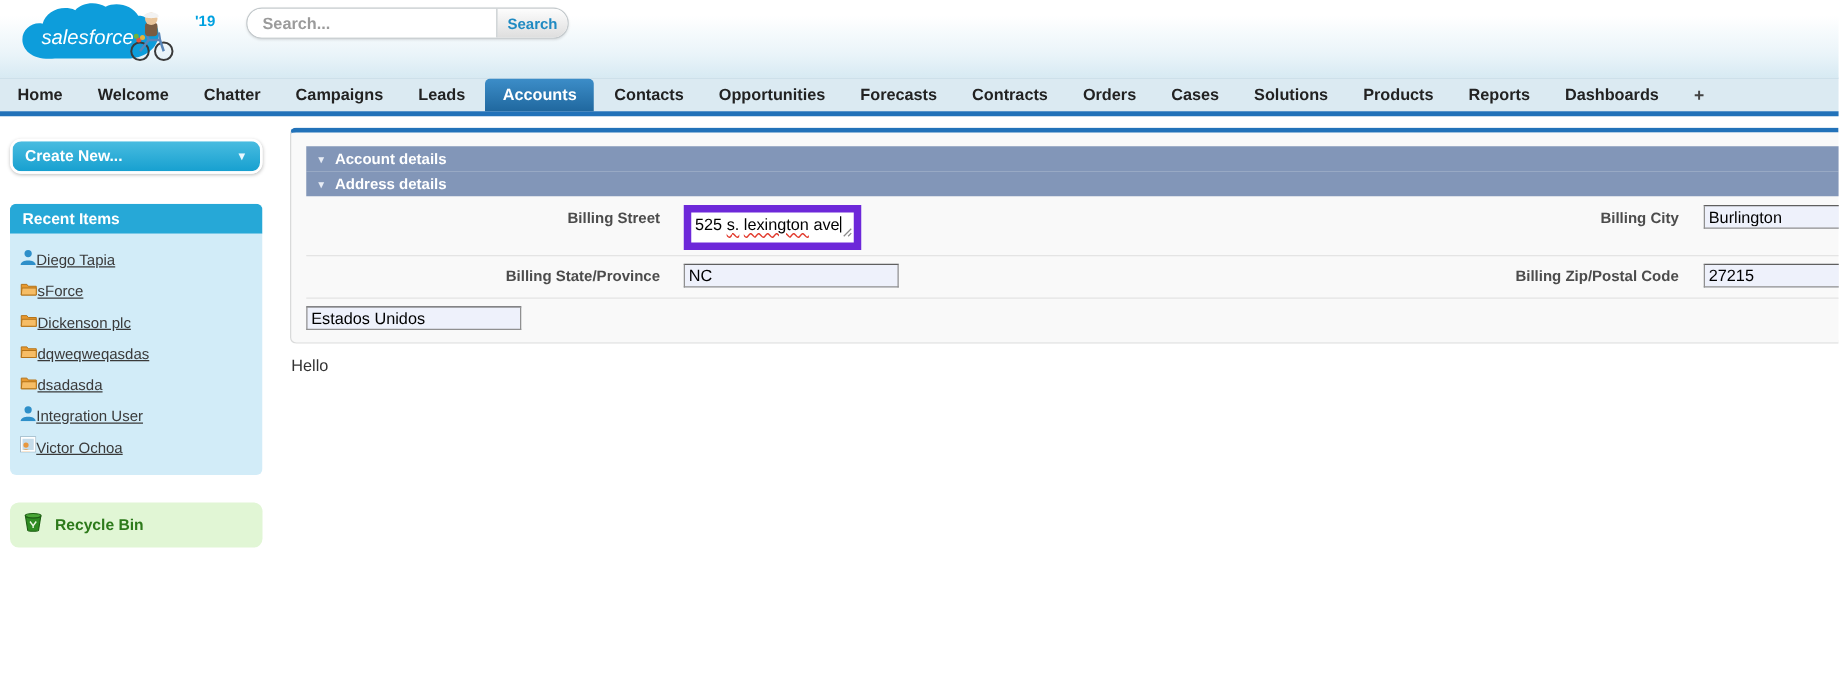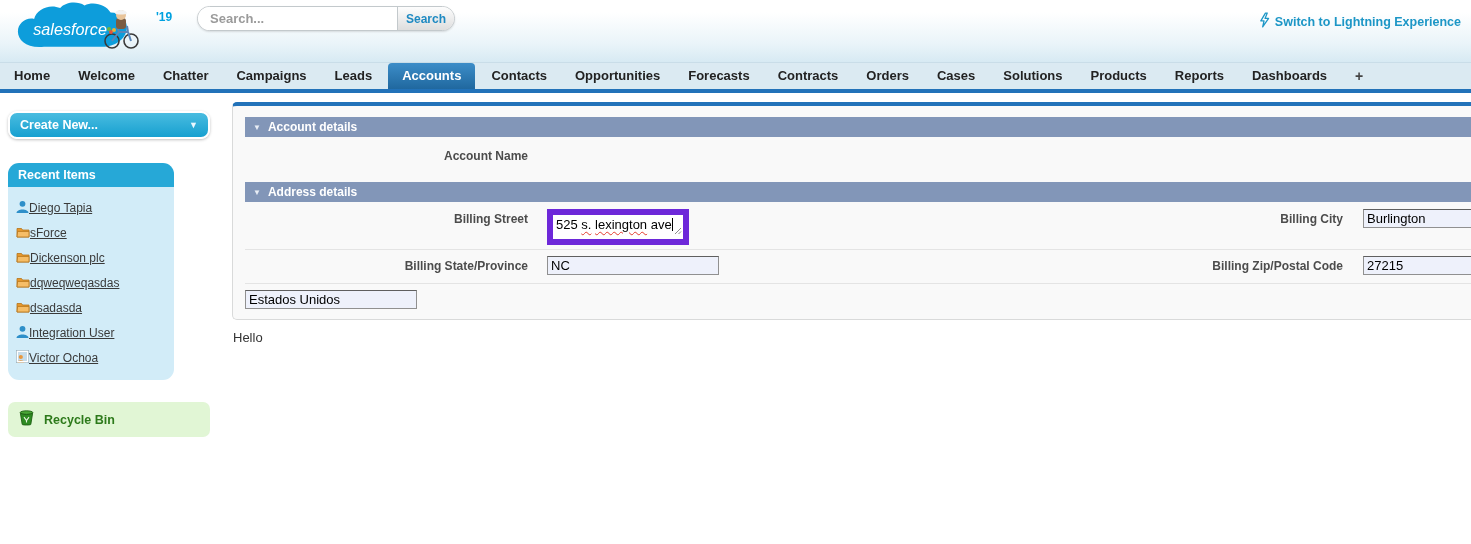--- a/index.html
+++ b/index.html
@@ -38,21 +38,21 @@
   .content { display:flex; align-items:flex-start; }
 
   
   .sidebar { width:232px; flex-shrink:0; padding:18px 0 0 8px; }
   .create-new { width:202px; height:28px; border-radius:9px; cursor:pointer;
     background:linear-gradient(#49bce0,#17a0d0); border:2px solid #fff;
     box-shadow:0 1px 3px rgba(0,0,0,.25); display:flex; align-items:center;
     justify-content:space-between; padding:0 10px; }
   .create-new .cn-label { color:#fff; font-size:12.5px; font-weight:bold; }
   .create-new .cn-caret { color:#eaf8ff; font-size:9px; }
-  .panel { width:166px; border-radius:11px; overflow:hidden; margin-top:24px; }
+  .panel { width:202px; border-radius:5px; overflow:hidden; margin-top:24px; }
   .panel-header { background:#26a8d7; color:#fff; font-weight:bold; font-size:12.5px;
     padding:5px 10px; }
   .panel-body { background:#d2ecf8; padding:8px 6px 10px 8px; }
   .recent-item { display:flex; align-items:center; padding:3.5px 0; }
   .recent-item a { color:#3a3a3a; font-size:12px; text-decoration:underline; cursor:pointer; }
   .recycle { width:202px; margin-top:22px; background:#e1f6d5; border-radius:7px;
     display:flex; align-items:center; gap:9px; padding:7px 10px; cursor:pointer; }
   .recycle-label { color:#2d7a1b; font-size:12.5px; font-weight:bold; }
 
   
@@ -110,28 +110,20 @@
       <circle cx="11" cy="24" r="2" fill="#e5533a"></circle>
       <circle cx="14" cy="22" r="2" fill="#e8b33a"></circle>
       <circle cx="9" cy="21" r="2" fill="#6db33f"></circle>
     </svg>
     <span class="mascot-badge">'19</span>
   </div>
   <div class="searchwrap">
     <input type="text" placeholder="Search..." style="">
     <button class="search-btn">Search</button>
   </div>
-  <a class="switch-link">
-    <span>
-      <svg width="11" height="16" viewBox="0 0 12 17">
-        <path d="M7 1 L2 9.5 H5.5 L4 16 L10.5 6.8 H6.6 L9 1 Z" fill="none" stroke="#1c96c6" stroke-width="1.4" stroke-linejoin="round"></path>
-      </svg>
-    </span>
-    <span>Switch to Lightning Experience</span>
-  </a>
 </div>
 
 <div class="tabbar">
   <div class="tab">Home</div>
   <div class="tab">Welcome</div>
   <div class="tab">Chatter</div>
   <div class="tab">Campaigns</div>
   <div class="tab">Leads</div>
   <div class="tab active">Accounts</div>
   <div class="tab">Contacts</div>
@@ -239,25 +231,20 @@
     </div>
   </div>
 
   <div class="main">
     <div class="form-panel">
 
       <div class="section-bar">
         <span class="section-caret">▼</span>
         <span>Account details</span>
       </div>
-      <div class="frow row-accname">
-        <div class="label-l">Account Name</div>
-        <div class="field-l"></div>
-        <div class="spacer"></div>
-      </div>
 
       <div class="section-bar">
         <span class="section-caret">▼</span>
         <span>Address details</span>
       </div>
 
       <div class="frow row-street">
         <div class="label-l">Billing Street</div>
         <div class="field-l">
           <div class="street-box">

